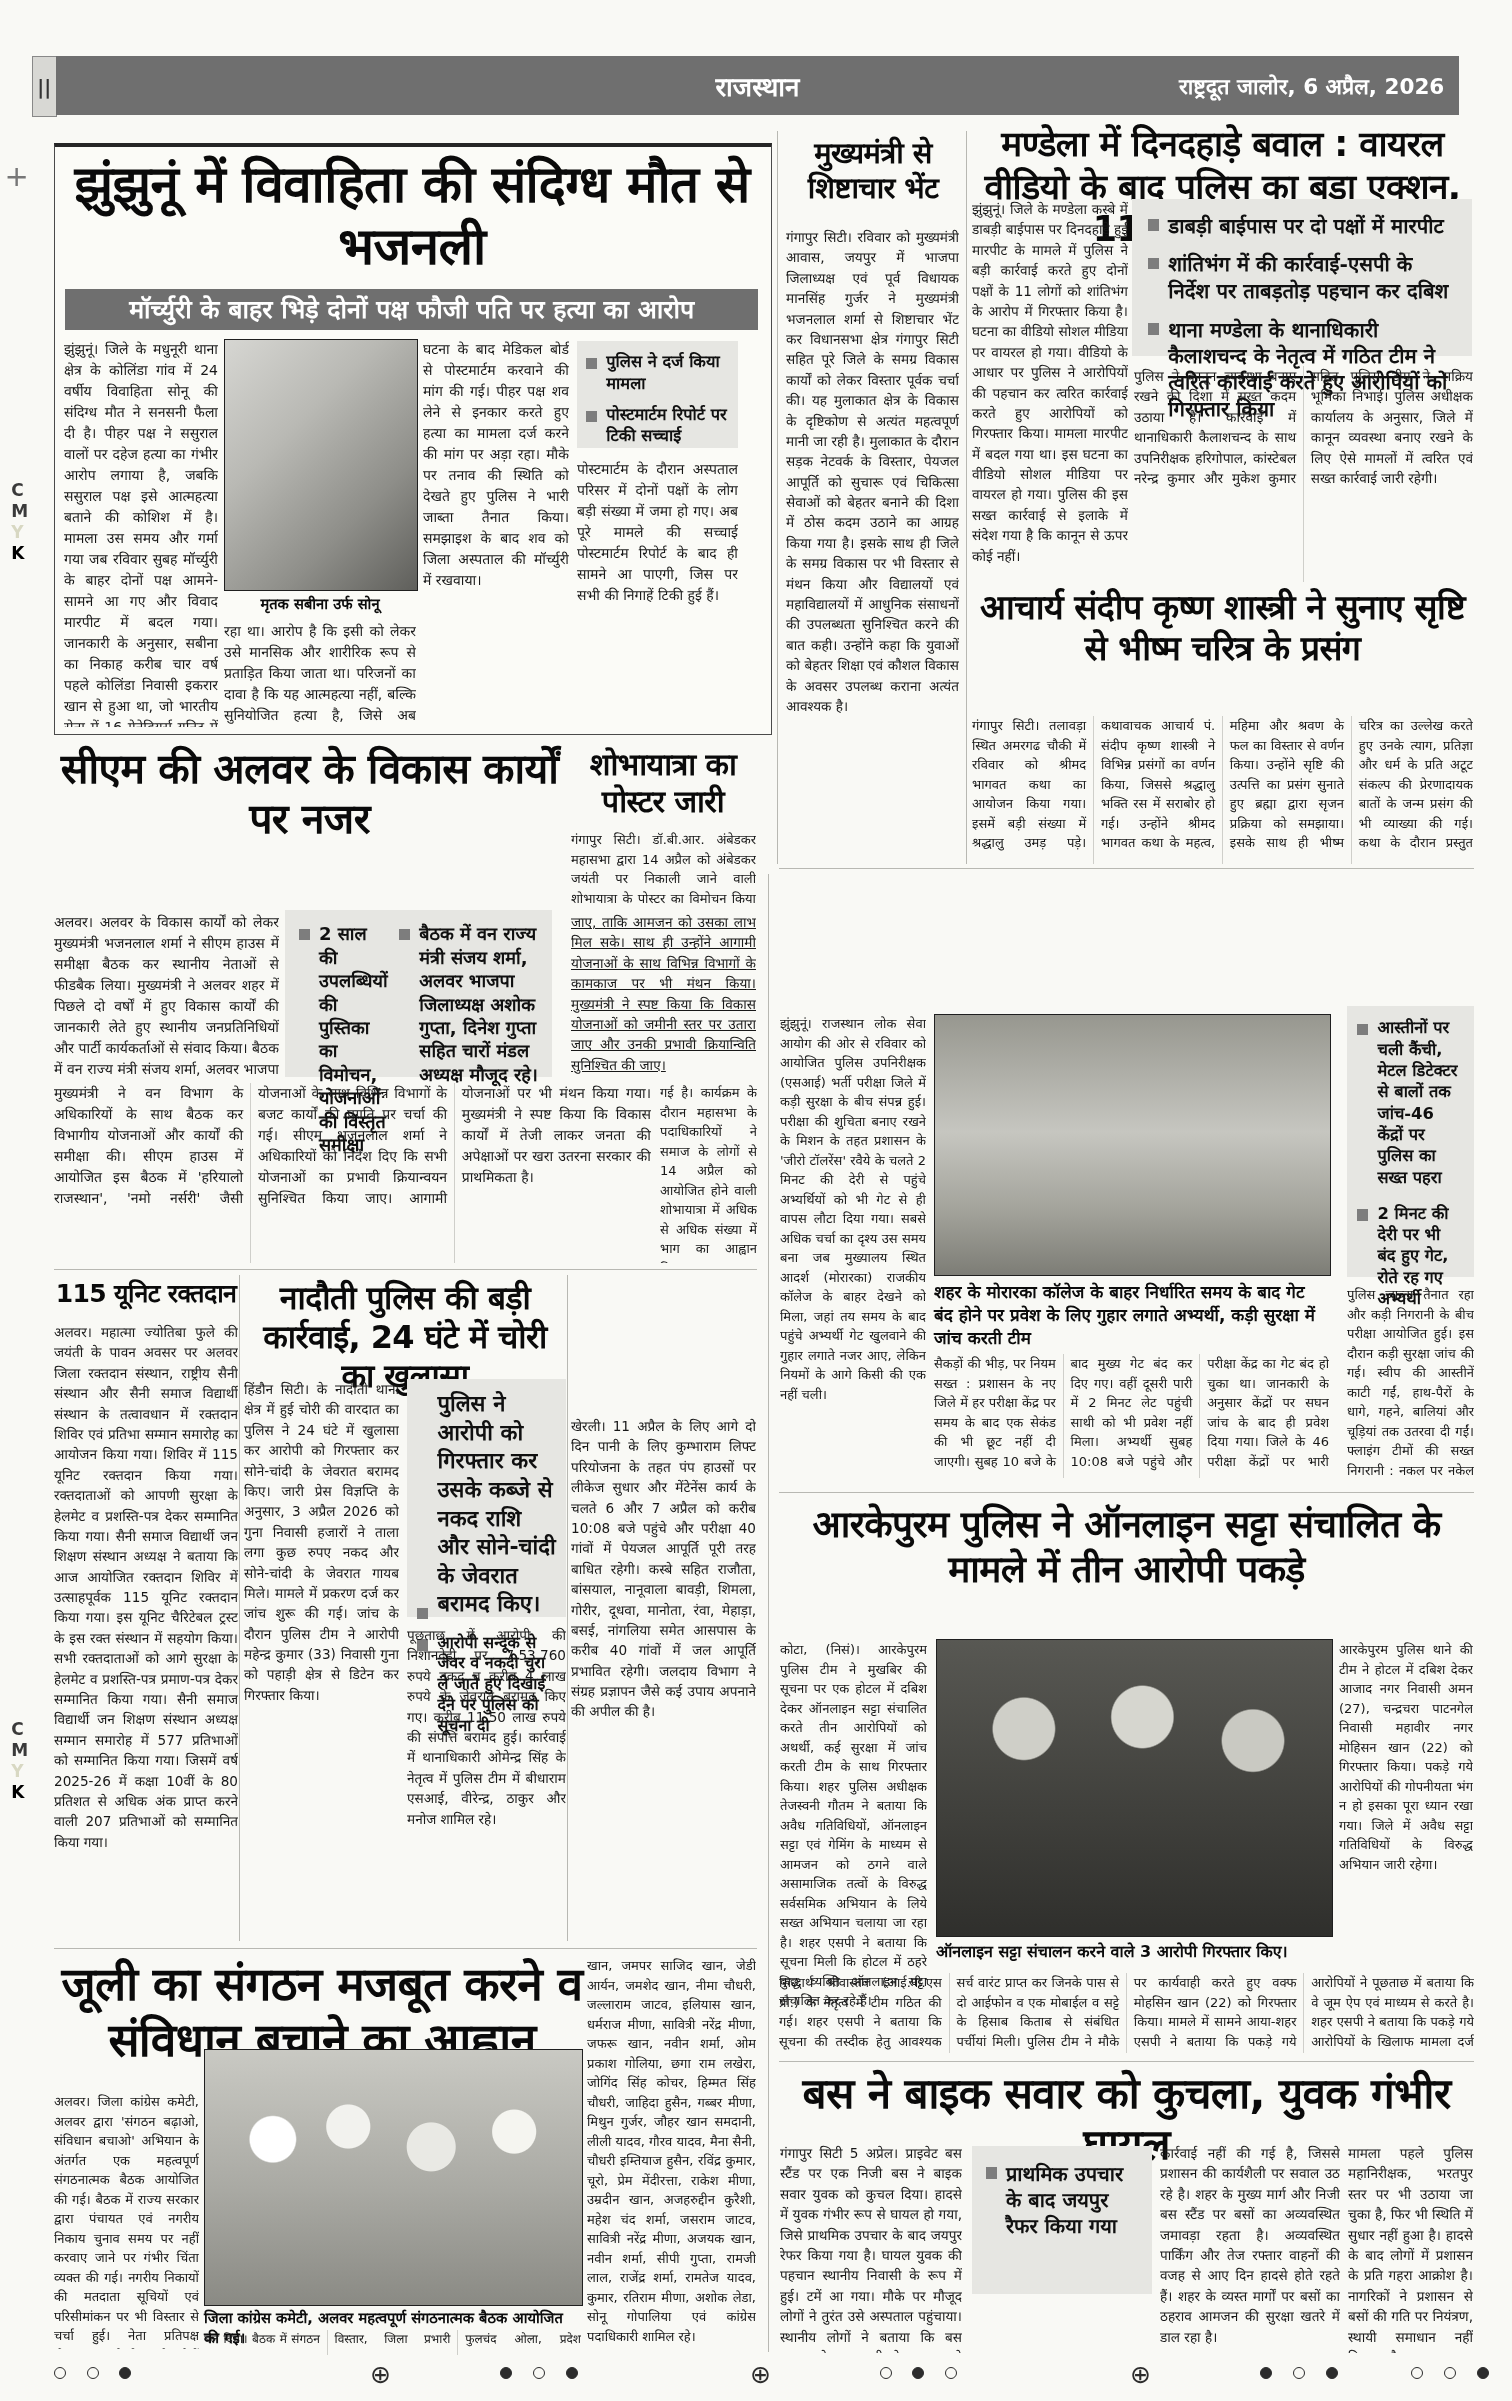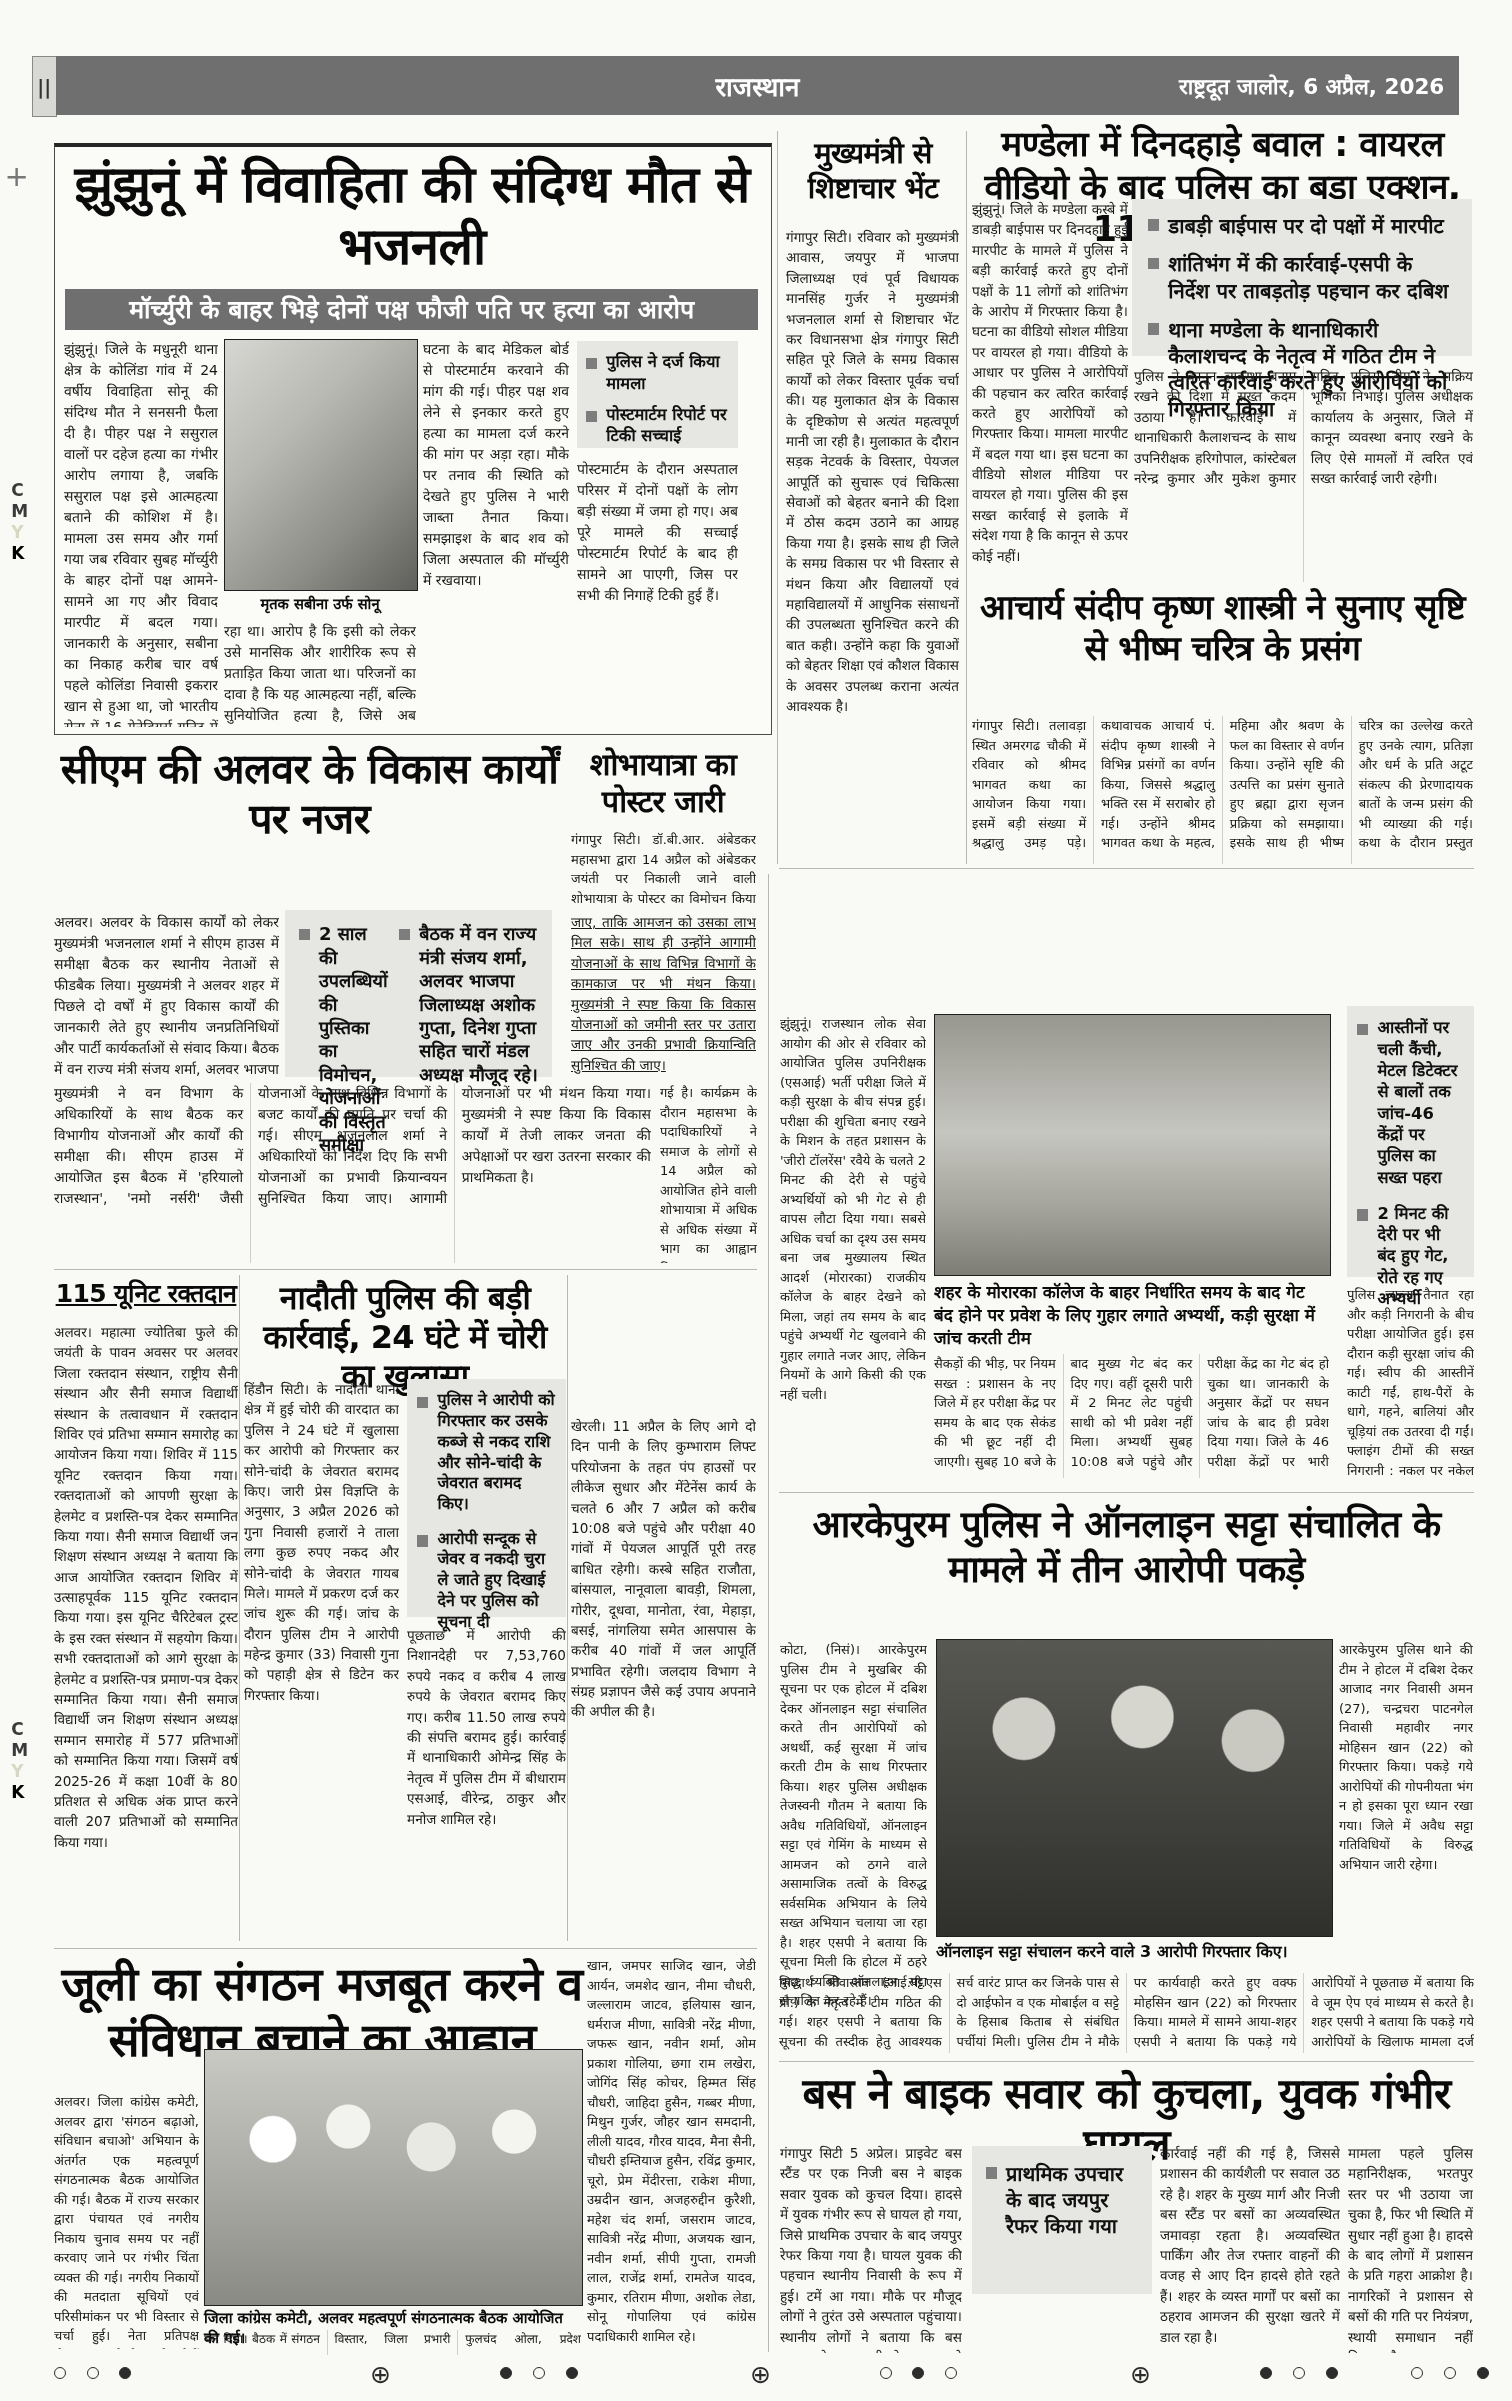--- a/index.html
+++ b/index.html
@@ -138,27 +138,27 @@
       <span>आस्तीनों पर चली कैंची, मेटल डिटेक्टर से बालों तक जांच-46 केंद्रों पर पुलिस का सख्त पहरा</span>
     </div>
     <div class="bullet" style="font-size:16.4px;">
       <span class="sq"></span>
       <span>2 मिनट की देरी पर भी बंद हुए गेट, रोते रह गए अभ्यर्थी</span>
     </div>
   </div>
   <div class="abs bt" style="left:1347px;top:1285px;width:127px;height:193px;font-size:13px;">पुलिस जाब्ता तैनात रहा और कड़ी निगरानी के बीच परीक्षा आयोजित हुई। इस दौरान कड़ी सुरक्षा जांच की गई। स्वीप की आस्तीनें काटी गईं, हाथ-पैरों के धागे, गहने, बालियां और चूड़ियां तक उतरवा दी गईं। फ्लाइंग टीमों की सख्त निगरानी : नकल पर नकेल कसने के लिए 8 फ्लाइंग टीमें लगातार परीक्षा केंद्रों का जायजा लेती रहीं। हर गतिविधि पर पैनी नजर रखी गई, जिले के 46 परीक्षा केंद्रों पर भारी उपस्थित रहे।</div>
   <div class="abs bt cols3" style="left:934px;top:1354px;width:395px;height:124px;font-size:13px;">सैकड़ों की भीड़, पर नियम सख्त : प्रशासन के नए जिले में हर परीक्षा केंद्र पर समय के बाद एक सेकंड की भी छूट नहीं दी जाएगी। सुबह 10 बजे के बाद मुख्य गेट बंद कर दिए गए। वहीं दूसरी पारी में 2 मिनट लेट पहुंची साथी को भी प्रवेश नहीं मिला। अभ्यर्थी सुबह 10:08 बजे पहुंचे और परीक्षा केंद्र का गेट बंद हो चुका था। जानकारी के अनुसार केंद्रों पर सघन जांच के बाद ही प्रवेश दिया गया। जिले के 46 परीक्षा केंद्रों पर भारी पुलिस जाब्ता तैनात रहा। सुबह की पारी: 15,146 में से 8,426 उपस्थित रहे (55.63) वहीं दोपहर की पारी में 15,146 में से 8,339 उपस्थित रहे (55.06) उपस्थित रहे।</div>
 
-  <div class="abs h" style="left:54px;top:1279px;width:184px;font-size:25px;text-decoration:underline;">115 यूनिट रक्तदान</div>
+  <div class="abs h" style="left:54px;top:1279px;width:184px;font-size:25px;">115 यूनिट रक्तदान</div>
   <div class="abs bt" style="left:54px;top:1322px;width:184px;height:619px;font-size:13.6px;">अलवर। महात्मा ज्योतिबा फुले की जयंती के पावन अवसर पर अलवर जिला रक्तदान संस्थान, राष्ट्रीय सैनी संस्थान और सैनी समाज विद्यार्थी संस्थान के तत्वावधान में रक्तदान शिविर एवं प्रतिभा सम्मान समारोह का आयोजन किया गया। शिविर में 115 यूनिट रक्तदान किया गया। रक्तदाताओं को आपणी सुरक्षा के हेलमेट व प्रशस्ति-पत्र देकर सम्मानित किया गया। सैनी समाज विद्यार्थी जन शिक्षण संस्थान अध्यक्ष ने बताया कि आज आयोजित रक्तदान शिविर में उत्साहपूर्वक 115 यूनिट रक्तदान किया गया। इस यूनिट चैरिटेबल ट्रस्ट के इस रक्त संस्थान में सहयोग किया। सभी रक्तदाताओं को आगे सुरक्षा के हेलमेट व प्रशस्ति-पत्र प्रमाण-पत्र देकर सम्मानित किया गया। सैनी समाज विद्यार्थी जन शिक्षण संस्थान अध्यक्ष सम्मान समारोह में 577 प्रतिभाओं को सम्मानित किया गया। जिसमें वर्ष 2025-26 में कक्षा 10वीं के 80 प्रतिशत से अधिक अंक प्राप्त करने वाली 207 प्रतिभाओं को सम्मानित किया गया।</div>
 
   <div class="abs h" style="left:244px;top:1279px;width:322px;font-size:32px;">नादौती पुलिस की बड़ी कार्रवाई, 24 घंटे में चोरी का खुलासा</div>
   <div class="abs bt" style="left:244px;top:1379px;width:155px;height:562px;font-size:13.6px;">हिंडौन सिटी। के नादौती थाना क्षेत्र में हुई चोरी की वारदात का पुलिस ने 24 घंटे में खुलासा कर आरोपी को गिरफ्तार कर सोने-चांदी के जेवरात बरामद किए। जारी प्रेस विज्ञप्ति के अनुसार, 3 अप्रैल 2026 को गुना निवासी हजारों ने ताला लगा कुछ रुपए नकद और सोने-चांदी के जेवरात गायब मिले। मामले में प्रकरण दर्ज कर जांच शुरू की गई। जांच के दौरान पुलिस टीम ने आरोपी महेन्द्र कुमार (33) निवासी गुना को पहाड़ी क्षेत्र से डिटेन कर गिरफ्तार किया।</div>
   <div class="abs bbox" style="left:407px;top:1379px;width:159px;height:238px;padding:11.3px 10.2px;box-sizing:border-box;display:flex;flex-direction:column;gap:13.6px;">
-    <div class="bullet" style="font-size:16px;">
+    <div class="bullet" style="font-size:22px;align-items:flex-end;">
       <span class="sq"></span>
       <span>पुलिस ने आरोपी को गिरफ्तार कर उसके कब्जे से नकद राशि और सोने-चांदी के जेवरात बरामद किए।</span>
     </div>
     <div class="bullet" style="font-size:16px;">
       <span class="sq"></span>
       <span>आरोपी सन्दूक से जेवर व नकदी चुरा ले जाते हुए दिखाई देने पर पुलिस को सूचना दी</span>
     </div>
   </div>
   <div class="abs bt" style="left:407px;top:1625px;width:159px;height:316px;font-size:13.6px;">पूछताछ में आरोपी की निशानदेही पर 7,53,760 रुपये नकद व करीब 4 लाख रुपये के जेवरात बरामद किए गए। करीब 11.50 लाख रुपये की संपत्ति बरामद हुई। कार्रवाई में थानाधिकारी ओमेन्द्र सिंह के नेतृत्व में पुलिस टीम में बीधाराम एसआई, वीरेन्द्र, ठाकुर और मनोज शामिल रहे।</div>
 

